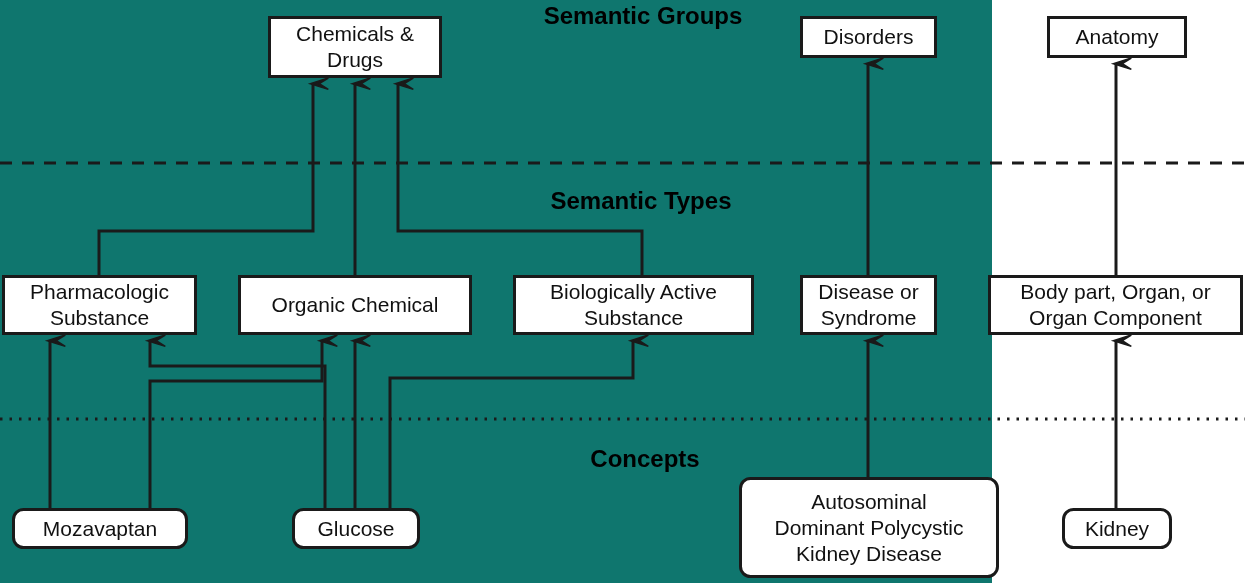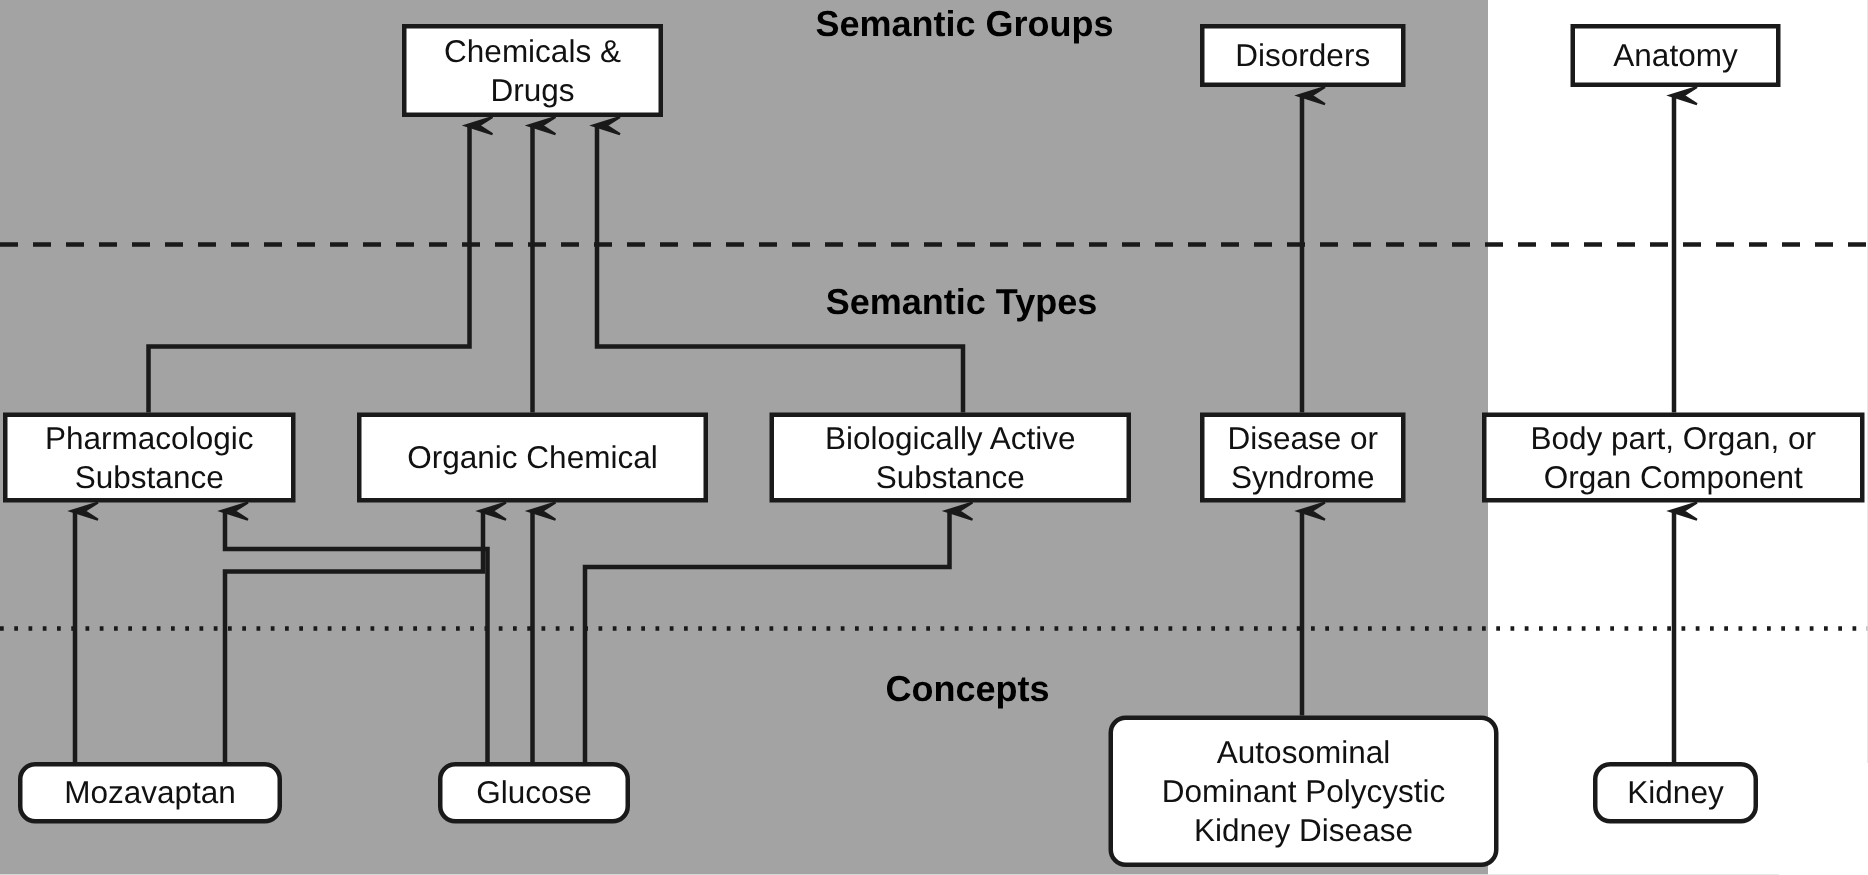--- a/index.html
+++ b/index.html
@@ -1,17 +1,17 @@
 <!DOCTYPE html>
 <html><head>
 <meta charset="utf-8">
 <style>
   html,body{margin:0;padding:0;background:#ffffff;}
   body{width:1245px;height:583px;overflow:hidden;font-family:"Liberation Sans",sans-serif;}
-  #stage{position:relative;width:992px;height:583px;background:#a3a3a3;}
+  #stage{position:relative;width:992px;height:583px;background:#0f766e;}
   svg.diagram{position:absolute;left:0;top:0;width:1245px;height:583px;}
   .box-label{font-family:"Liberation Sans",sans-serif;font-size:21px;fill:#111111;}
   .band-title{font-family:"Liberation Sans",sans-serif;font-size:24px;font-weight:bold;fill:#000000;}
   .node-rect{fill:#ffffff;stroke:#1a1a1a;stroke-width:3;}
   .node-rect-round{fill:#ffffff;stroke:#1a1a1a;stroke-width:3;}
   .edge{fill:none;stroke:#1a1a1a;stroke-width:3;stroke-linecap:butt;stroke-linejoin:miter;}
   .sep-dashed{stroke:#1a1a1a;stroke-width:3;stroke-dasharray:12 10;fill:none;}
   .sep-dotted{stroke:#1a1a1a;stroke-width:3;stroke-dasharray:2.5 7;fill:none;}
 </style>
 </head>

